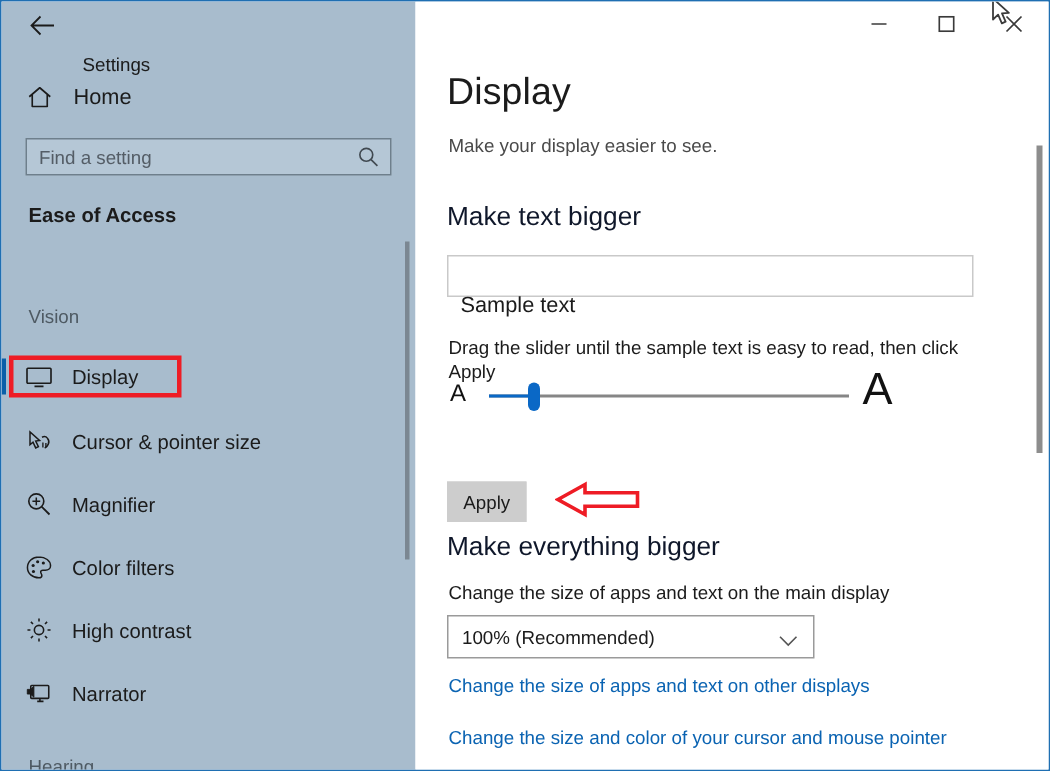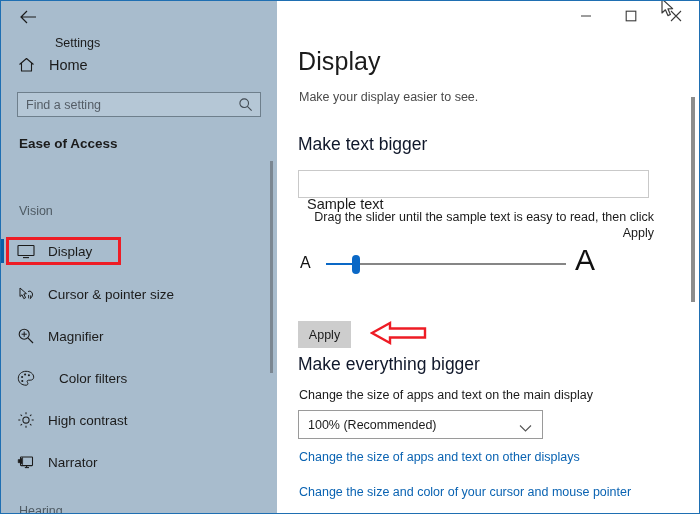--- a/index.html
+++ b/index.html
@@ -454,21 +454,21 @@
       <span class="ic">
         <svg width="18" height="18" viewBox="0 0 18 18">
           <circle cx="7.2" cy="7.2" r="5" fill="none" stroke="#1b1b1b" stroke-width="1.1"></circle>
           <path d="M10.9 10.9 L16 16" stroke="#1b1b1b" stroke-width="1.2"></path>
           <path d="M7.2 4.6 V9.8 M4.6 7.2 H9.8" stroke="#1b1b1b" stroke-width="1"></path>
         </svg>
       </span>
       <span class="lbl">Magnifier</span>
     </div>
 
-    <div class="nav-item" style="top:362px;gap:11px;">
+    <div class="nav-item" style="top:362px;">
       <span class="ic">
         <svg width="18" height="17" viewBox="0 0 18 17">
           <path d="M9 1.3 C4.6 1.3 1.3 4.3 1.3 8.3 C1.3 12.3 4.6 15.2 9 15.2 C10.3 15.2 10.9 14.4 10.9 13.6 C10.9 12.6 10.1 12.2 10.1 11.4 C10.1 10.7 10.7 10.2 11.6 10.2 H13.2 C15.3 10.2 16.7 8.9 16.7 7.2 C16.7 3.9 13.3 1.3 9 1.3 Z" fill="none" stroke="#1b1b1b" stroke-width="1"></path>
           <circle cx="5.1" cy="7" r="1.05" fill="#1b1b1b"></circle>
           <circle cx="8.1" cy="4.5" r="1.05" fill="#1b1b1b"></circle>
           <circle cx="11.9" cy="5.3" r="1.05" fill="#1b1b1b"></circle>
           <circle cx="5.3" cy="11" r="1.05" fill="#1b1b1b"></circle>
         </svg>
       </span>
       <span class="lbl">Color filters</span>
@@ -528,21 +528,21 @@
 
     <div class="page-title">Display</div>
     <div class="page-sub">Make your display easier to see.</div>
 
     <div class="h2" style="top:133px;">Make text bigger</div>
 
     <div class="sample-box">
       <span class="sample-text">Sample text</span>
     </div>
 
-    <div class="body-text" style="top:208px; width:355px;text-align:right;">Drag the slider until the sample text is easy to read, then click Apply</div>
+    <div class="body-text" style="top:223px; width:355px;">Drag the slider until the sample text is easy to read, then click Apply</div>
 
     <div class="slider-row">
       <span class="slider-a-small">A</span>
       <span class="slider-track"></span>
       <span class="slider-fill"></span>
       <span class="slider-thumb"></span>
       <span class="slider-a-big">A</span>
     </div>
 
     <button class="apply-btn">Apply</button>

